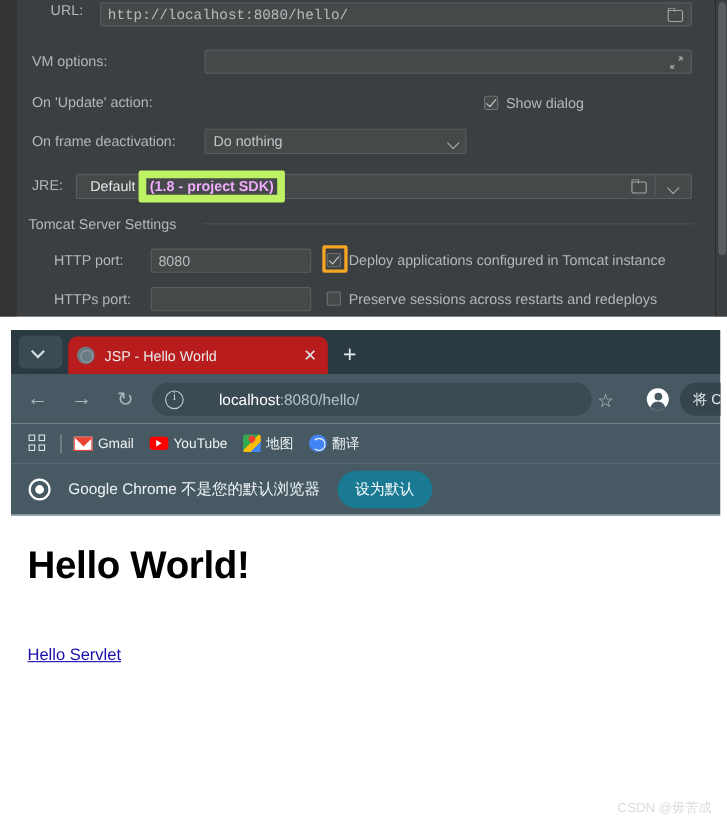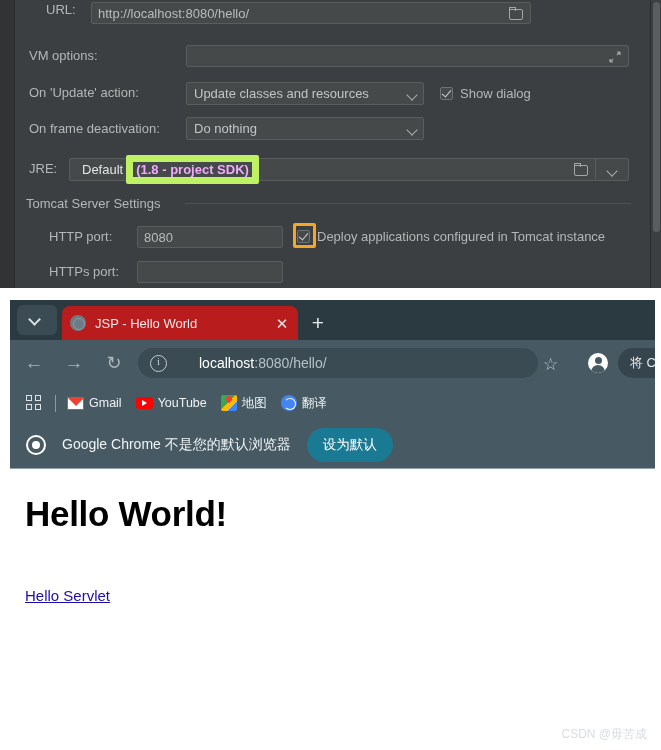--- a/index.html
+++ b/index.html
@@ -298,44 +298,40 @@
 </head>
 <body>
 
 <div id="ide">
   <div class="gutter-left"></div>
   <div class="gutter-line"></div>
 
   <div class="row" style="left:46px; top:2px;">
     <span class="lbl">URL:</span>
   </div>
-  <div class="field" style="position:absolute; left:91px; top:2px; width:440px;">
+  <div class="field" style="position:absolute; left:91px; top:2px; width:538px;font-family:Liberation Mono, monospace;">
     <span class="val">http://localhost:8080/hello/</span>
     <span class="folder-ic" style="position:absolute; right:7px; top:4px;"></span>
   </div>
 
   <div class="row" style="left:29px; top:48px;">
     <span class="lbl">VM options:</span>
   </div>
   <div class="field empty" style="position:absolute; left:186px; top:45px; width:443px;">
     <span class="val"></span>
     <span class="expand-ic" style="position:absolute; right:6px; top:4px;">
       <svg width="14" height="14" viewBox="0 0 14 14">
         <path d="M5 9 L2 12 M2 12 L5 12 M2 12 L2 9 M9 5 L12 2 M12 2 L9 2 M12 2 L12 5" stroke="#a4a7a8" stroke-width="1.2" fill="none"></path>
       </svg>
     </span>
   </div>
 
   <div class="row" style="left:29px; top:85px;">
     <span class="lbl">On 'Update' action:</span>
   </div>
-  <div class="combo" style="position:absolute; left:186px; top:82px; width:238px;">
-    <span>Update classes and resources</span>
-    <span class="chev"></span>
-  </div>
   <div class="row" style="left:440px; top:86px;">
     <span class="cb checked"></span>
     <span class="cb-text">Show dialog</span>
   </div>
 
   <div class="row" style="left:29px; top:121px;">
     <span class="lbl">On frame deactivation:</span>
   </div>
   <div class="combo" style="position:absolute; left:186px; top:117px; width:238px;">
     <span>Do nothing</span>
@@ -366,20 +362,24 @@
     <span class="cb checked"></span>
     <span class="cb-text">Deploy applications configured in Tomcat instance</span>
   </div>
   <div class="highlight-box" style="left:293px; top:223px; width:23px; height:25px;"></div>
 
   <div class="row" style="left:49px; top:264px;">
     <span class="lbl">HTTPs port:</span>
   </div>
   <div class="field empty" style="position:absolute; left:137px; top:261px; width:146px;">
     <span class="val"></span>
+  </div>
+  <div class="row" style="left:297px; top:264px;">
+    <span class="cb"></span>
+    <span class="cb-text">Preserve sessions across restarts and redeploys</span>
   </div>
 
   <div class="sep-right"></div>
   <div class="scroll-track">
     <div class="scroll-thumb"></div>
   </div>
 </div>
 
 <div id="gap"></div>
 

